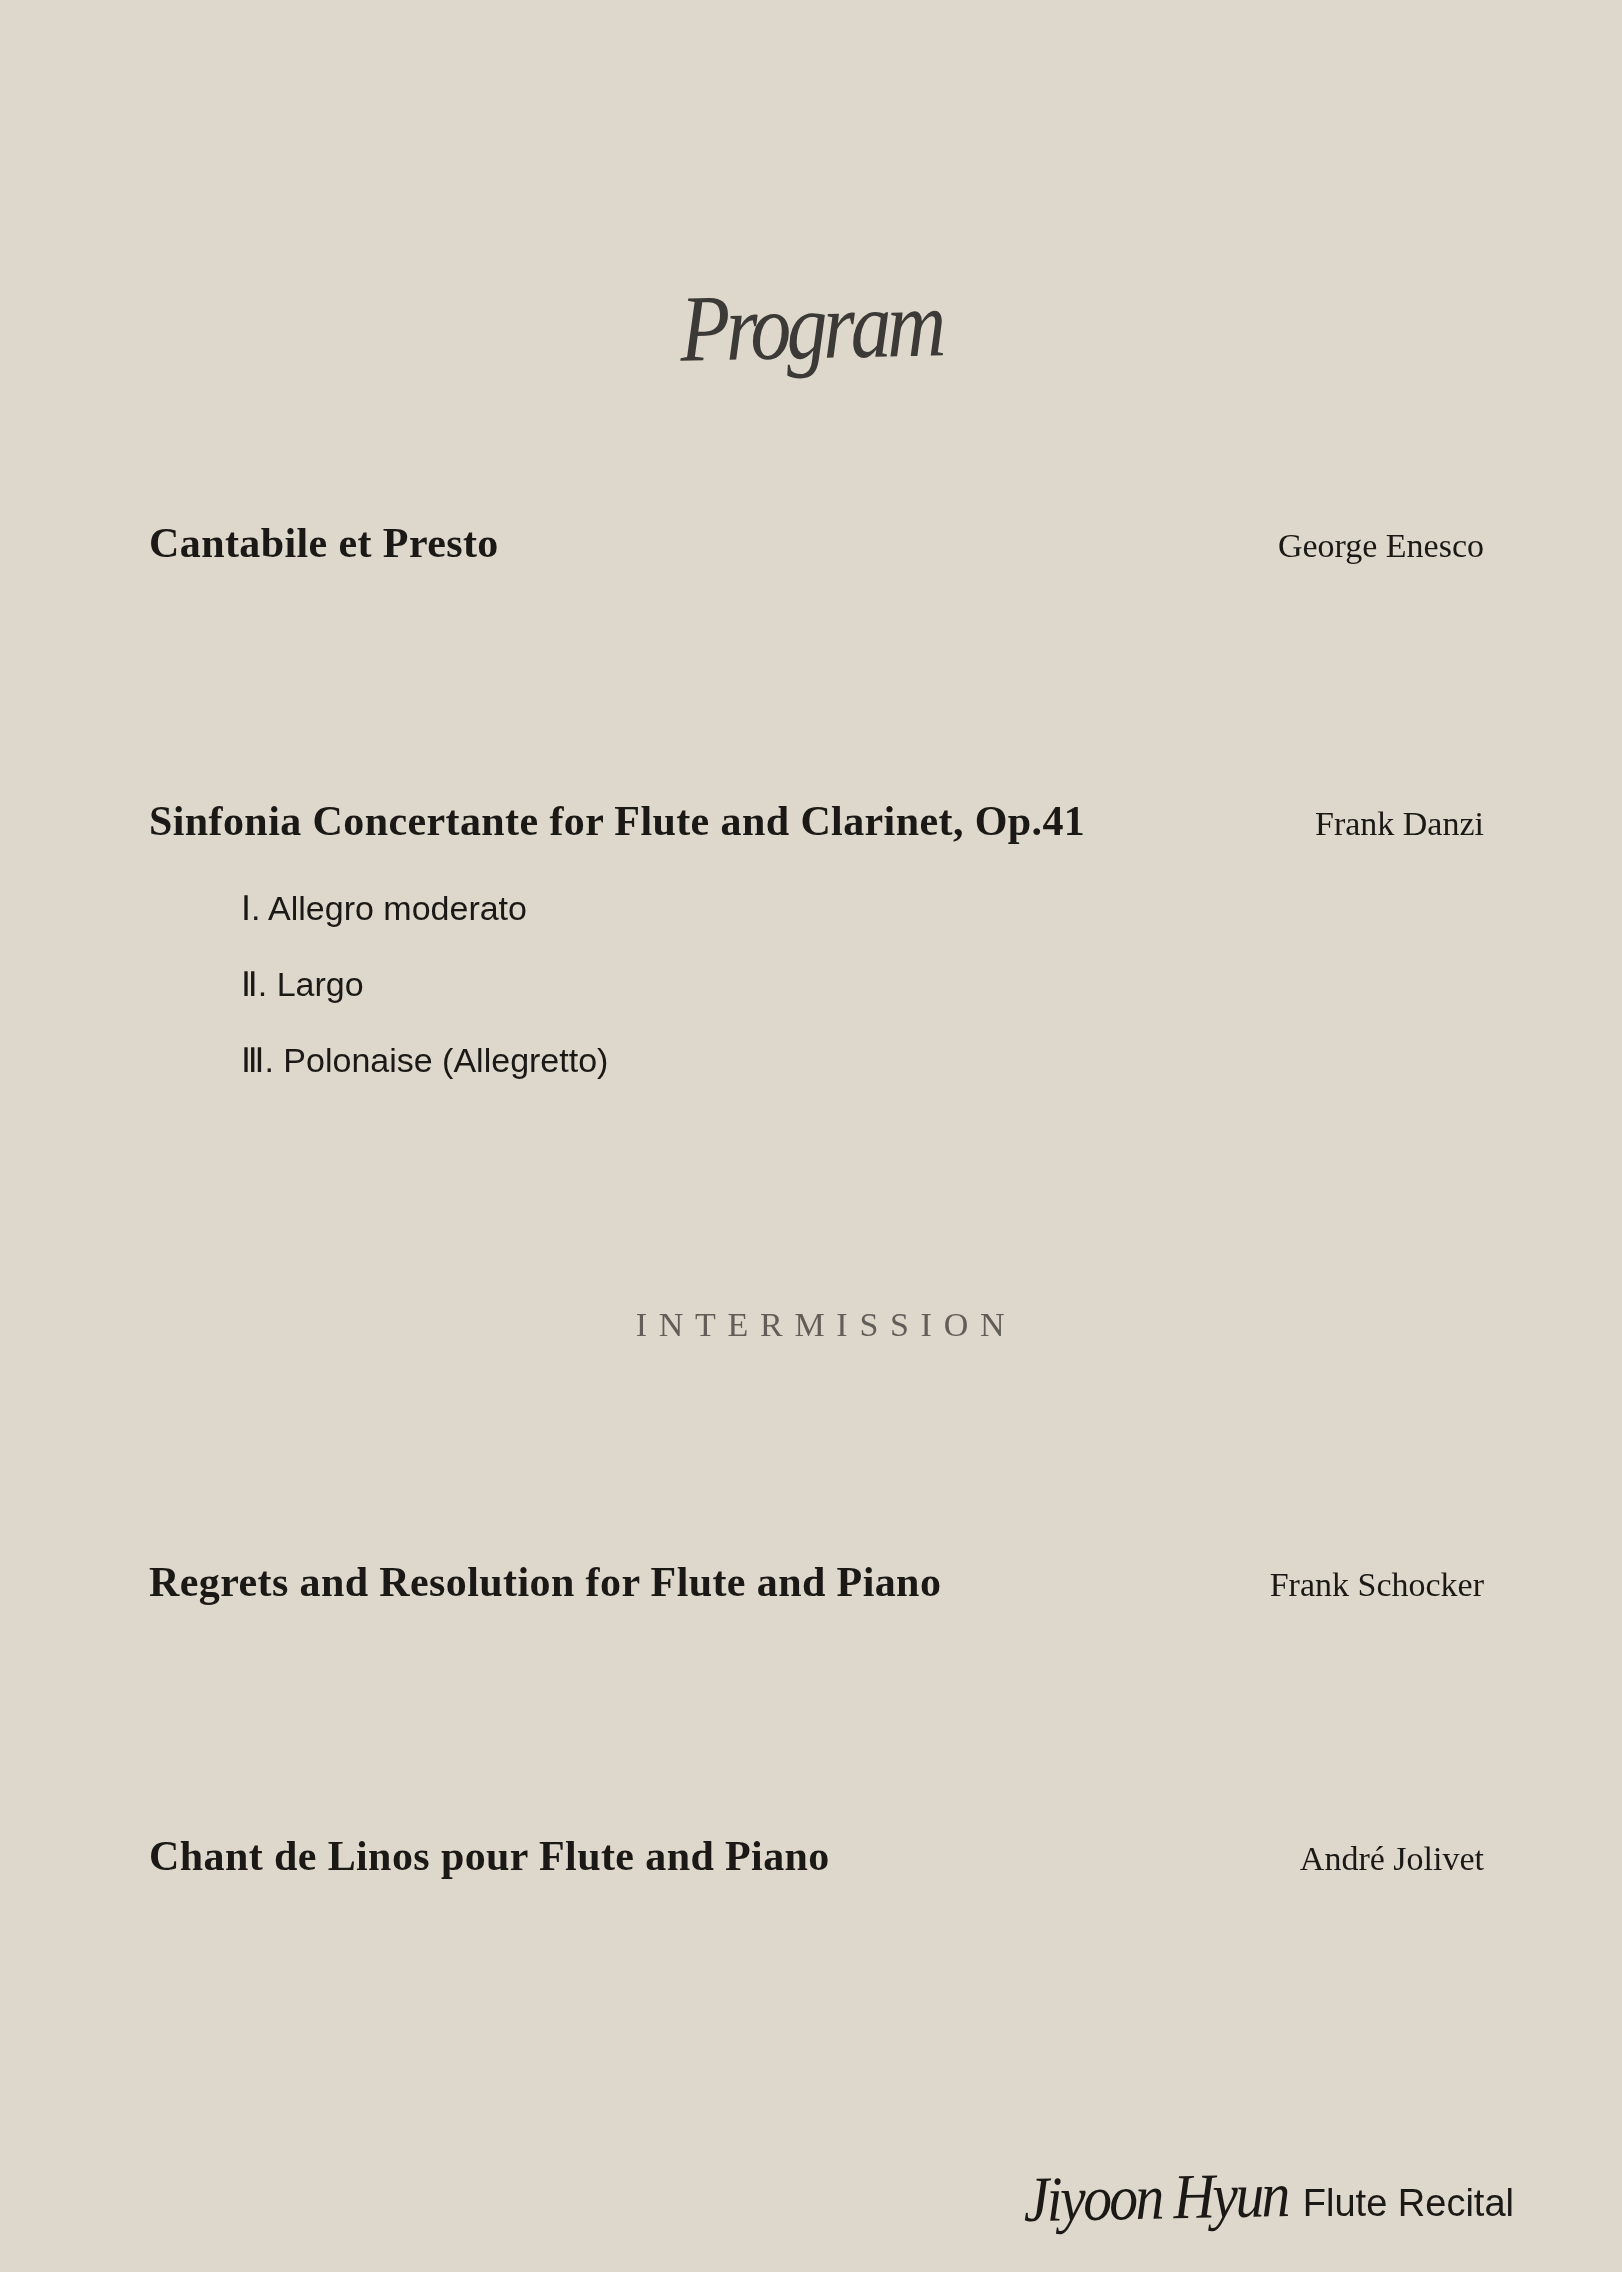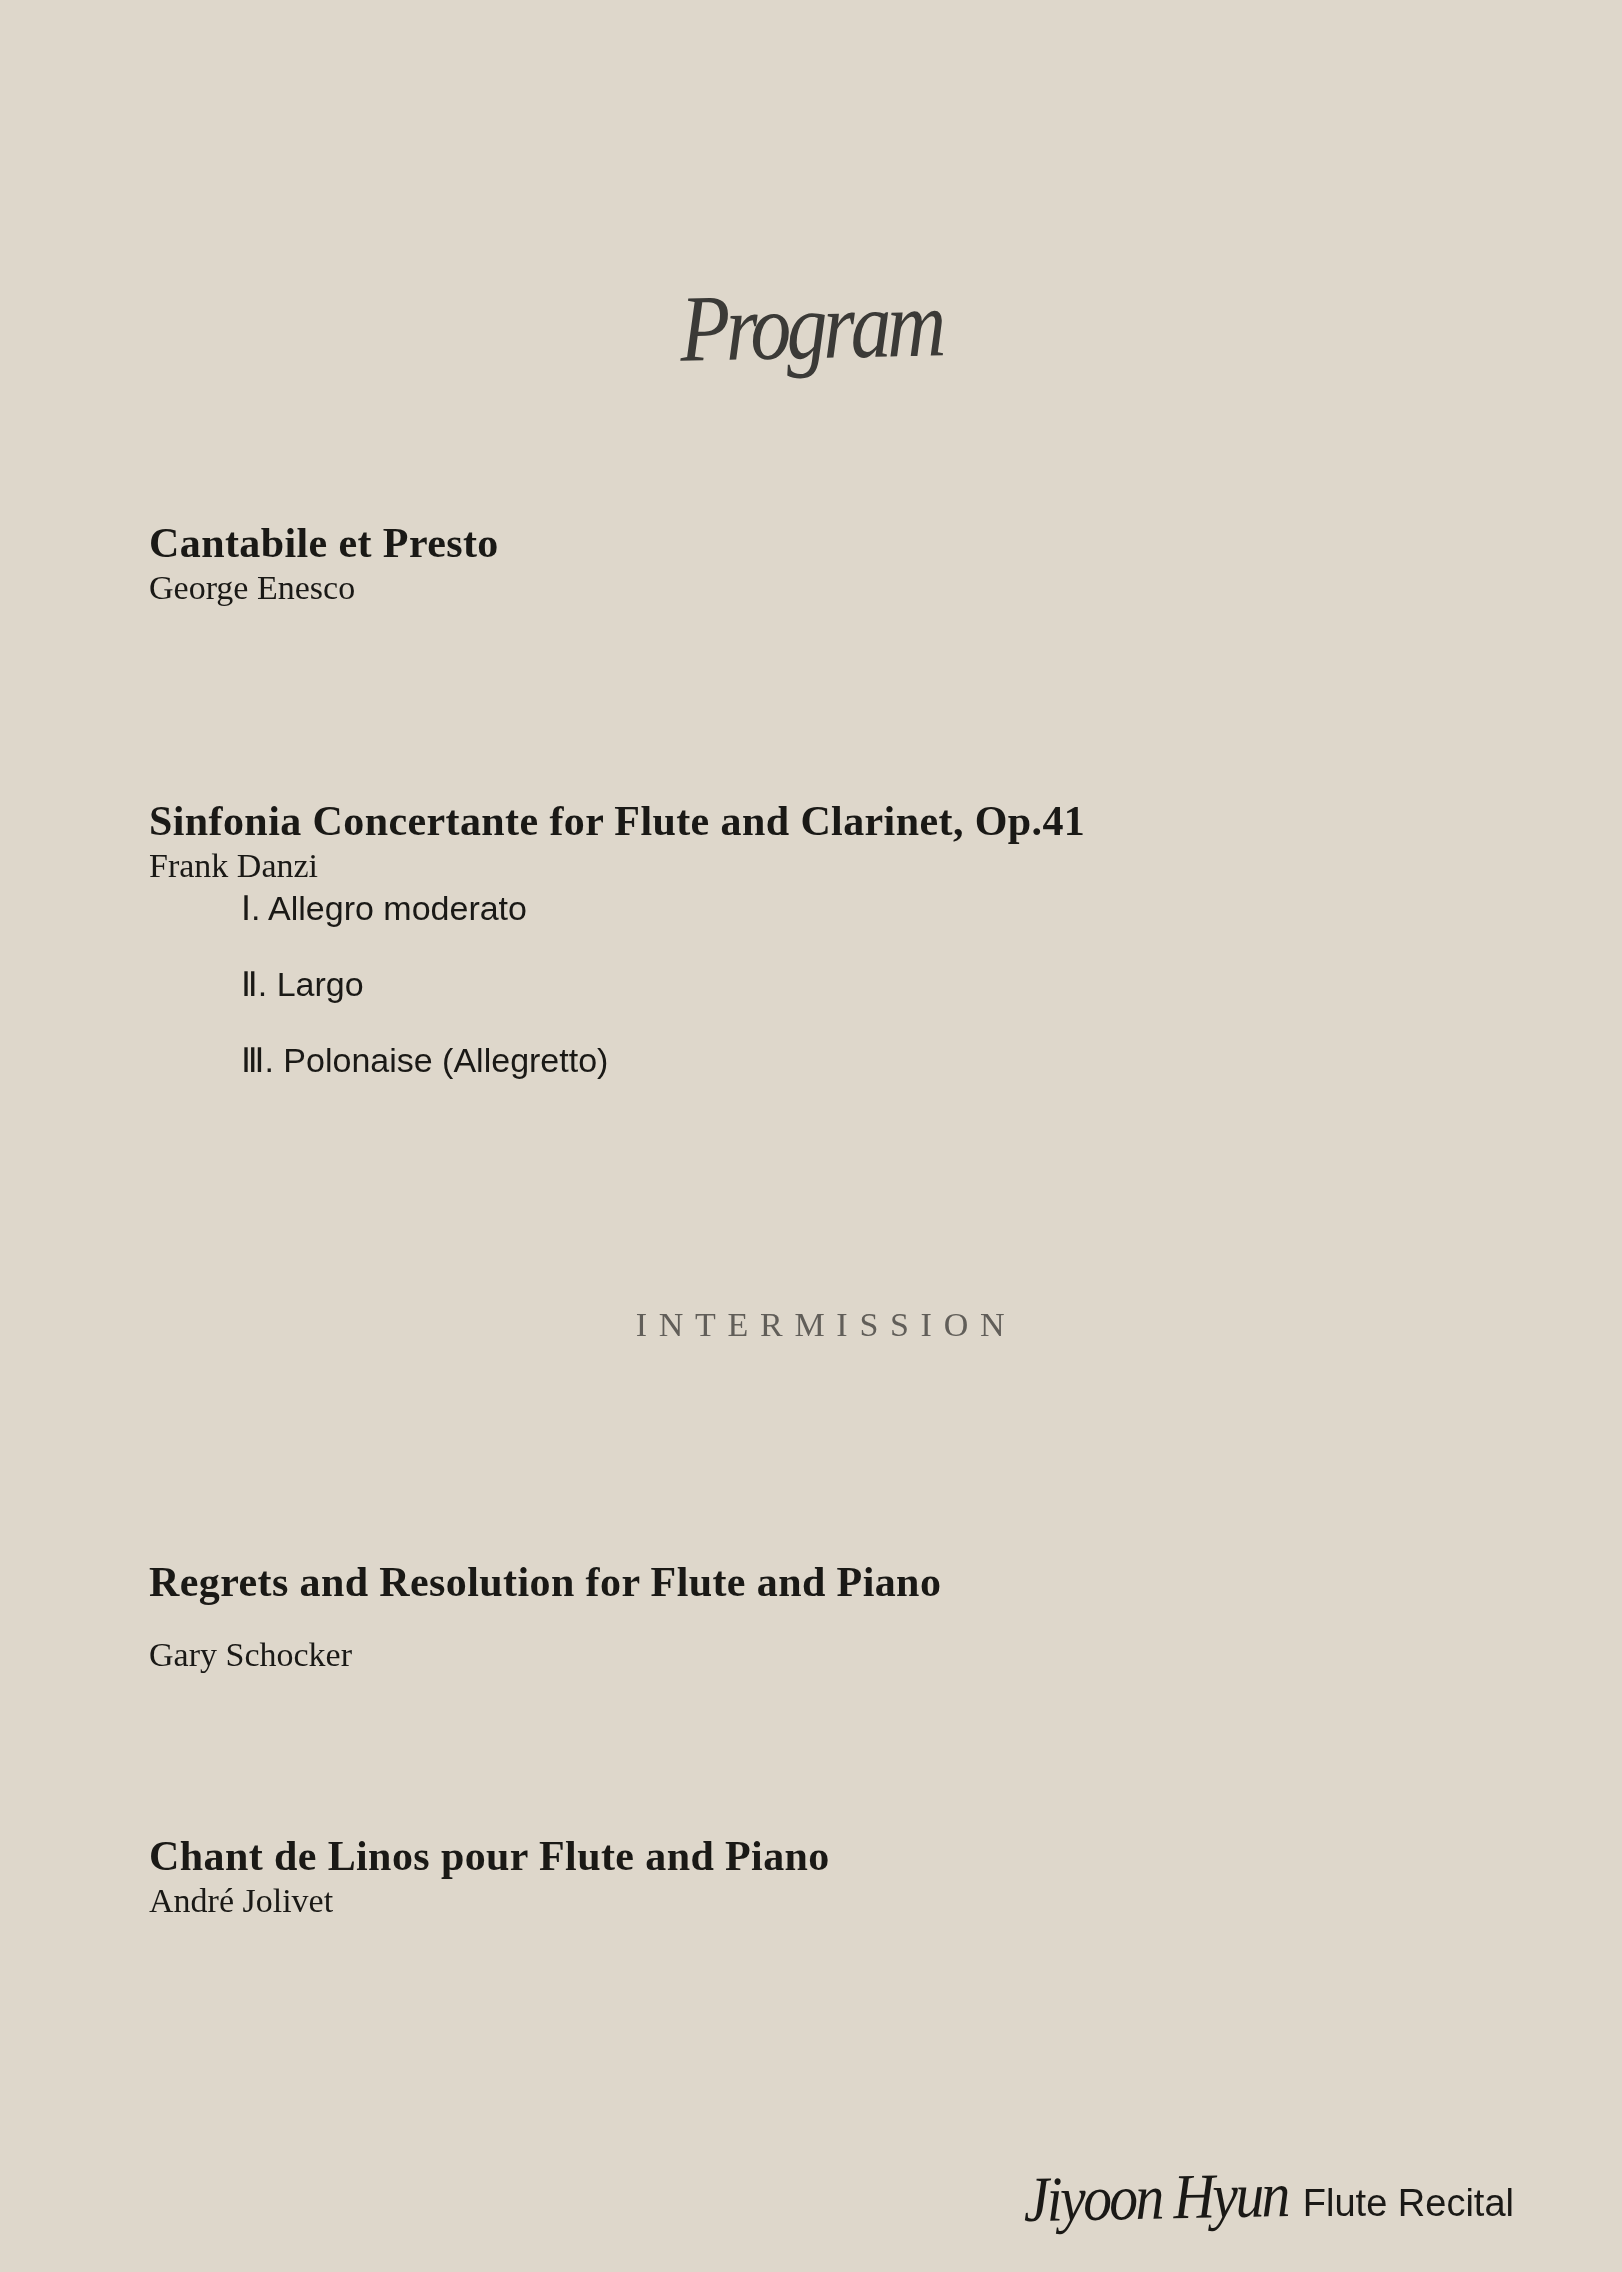--- a/index.html
+++ b/index.html
@@ -31,21 +31,20 @@
     color:var(--script);
     transform:scaleX(0.86) rotate(-1deg);
     transform-origin:center;
   }
 
   
   .row{
     position:absolute;left:149px;width:1335px;
     display:flex;justify-content:space-between;align-items:baseline;
     line-height:1.2;
-    flex-direction:column;
   }
   .piece-title{
     font-weight:bold;
     font-size:42px;
     color:var(--ink);
     letter-spacing:0.4px;
   }
   .composer{
     font-weight:normal;
     font-size:34px;
@@ -119,21 +118,21 @@
   </div>
 
   <div class="movement movement-1">Ⅰ. Allegro moderato</div>
   <div class="movement movement-2">Ⅱ. Largo</div>
   <div class="movement movement-3">Ⅲ. Polonaise (Allegretto)</div>
 
   <div class="intermission">INTERMISSION</div>
 
   <div class="row row-3">
     <span class="piece-title">Regrets and Resolution for Flute and Piano</span>
-    <span class="composer">Gary Schocker</span>
+    <span class="composer">Frank Schocker</span>
   </div>
 
   <div class="row row-4">
     <span class="piece-title">Chant de Linos pour Flute and Piano</span>
     <span class="composer">André Jolivet</span>
   </div>
 
   <div class="footer">
     <span class="signature">Jiyoon Hyun</span>
     <span class="recital-label">Flute Recital</span>

